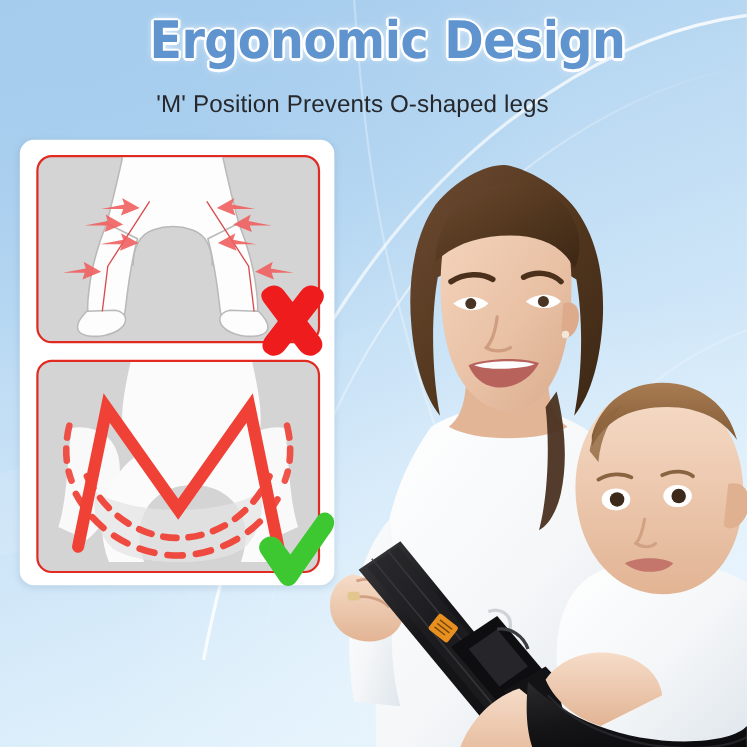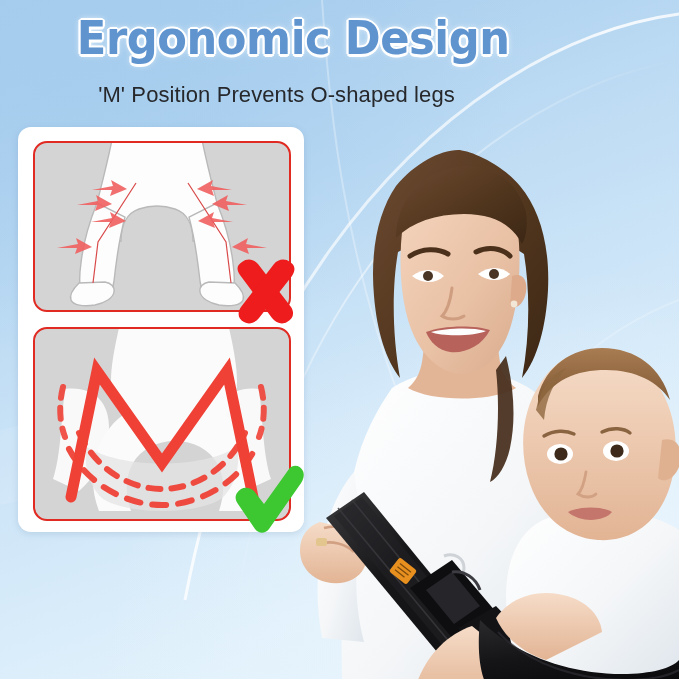--- a/index.html
+++ b/index.html
@@ -12,40 +12,40 @@
     background:
       radial-gradient(120% 90% at 12% 4%, #a6cdee 0%, rgba(166,205,238,0) 55%),
       radial-gradient(130% 100% at 92% 100%, #eaf5fd 0%, rgba(234,245,253,0) 60%),
       linear-gradient(160deg,#a2c9ec 0%, #b8d8f2 28%, #cfe6f8 56%, #dff0fb 78%, #eaf6fd 100%);
   }
 
   
   .swoosh{position:absolute;inset:0;width:100%;height:100%;pointer-events:none;}
 
   
-  .title-wrap{position:absolute;left:0;top:14px;width:587px;text-align:center;}
+  .title-wrap{position:absolute;left:0;top:14px;width:587px;text-align:right;}
   .title{
     display:inline-block;
     font-family:"DejaVu Sans",sans-serif;
     font-weight:700;
     font-size:47px;
     letter-spacing:-0.5px;
     line-height:1;
     transform:scaleX(0.92);
     color:#5f94cf;
     text-shadow:
       -1.5px -1.5px 0 #ffffff, 1.5px -1.5px 0 #ffffff,
       -1.5px  1.5px 0 #ffffff, 1.5px  1.5px 0 #ffffff,
       -2.5px 0 0 #ffffff, 2.5px 0 0 #ffffff,
       0 -2.5px 0 #ffffff, 0 2.5px 0 #ffffff,
       0 0 8px rgba(255,255,255,.95);
   }
   .subtitle{
     position:absolute;left:0;top:82px;width:553px;text-align:center;
-    font-size:22px;color:#26282b;letter-spacing:.1px;
+    font-size:22px;color:#26282b;letter-spacing:.1px;padding-left:44px;
   }
 
   
   .card{
     position:absolute;left:18px;top:127px;
     width:286px;height:405px;
     background:#ffffff;
     border-radius:13px;
     box-shadow:0 2px 7px rgba(70,110,150,.18);
   }

